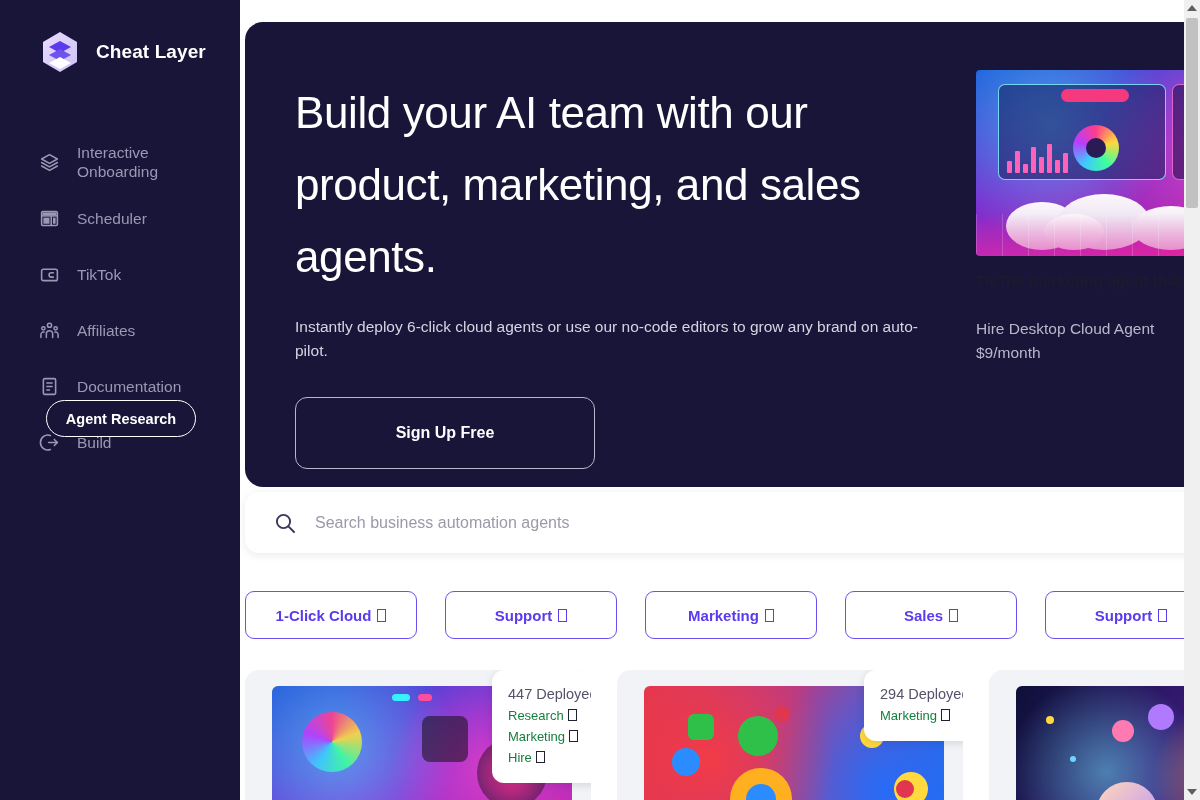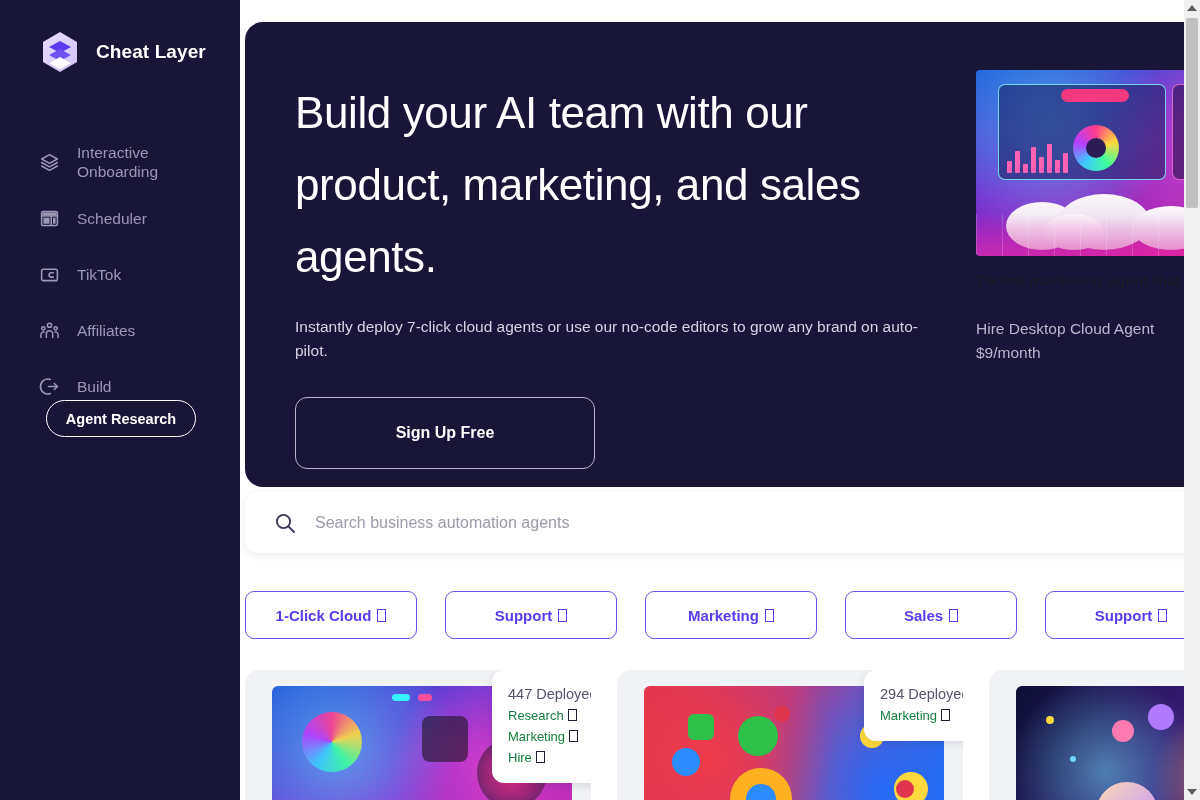--- a/index.html
+++ b/index.html
@@ -283,20 +283,31 @@
               <path d="M8.4 20 v-4.2 a3.6 3.6 0 0 1 7.2 0 V20"></path>
             <circle cx="5" cy="9.5" r="1.9"></circle>
               <path d="M2.2 20 v-3.4 a2.9 2.9 0 0 1 3.6-2.8"></path>
             <circle cx="19" cy="9.5" r="1.9"></circle>
               <path d="M21.8 20 v-3.4 a2.9 2.9 0 0 0 -3.6-2.8"></path>
           </svg>
         </span>
         <span class="nav-label">Affiliates</span>
       </div>
 
+      <div class="nav-item">
+        <span class="nav-icon">
+          <svg viewBox="0 0 24 24" fill="none" stroke="#9b98b4" stroke-width="1.8" stroke-linecap="round">
+            <rect x="5" y="3" width="14" height="18" rx="1.5"></rect>
+            <path d="M9 8 H15"></path>
+              <path d="M9 12 H15"></path>
+              <path d="M9 16 H12"></path>
+          </svg>
+        </span>
+        <span class="nav-label">Documentation</span>
+      </div>
 
       <div class="nav-item">
         <span class="nav-icon">
           <svg viewBox="0 0 24 24" fill="none" stroke="#9b98b4" stroke-width="1.8" stroke-linecap="round" stroke-linejoin="round">
             <path d="M13 4 A8.5 8.5 0 1 0 13 20"></path>
             <path d="M11 12 H21"></path>
               <path d="M17.5 8.5 L21 12 L17.5 15.5"></path>
           </svg>
         </span>
         <span class="nav-label">Build</span>
@@ -306,21 +317,21 @@
 
     <button class="agent-settings-btn">Agent Research</button>
   </aside>
 
   <section class="main">
 
     <div class="hero">
 
       <div class="hero-left">
         <h1 class="hero-title">Build your AI team with our product, marketing, and sales agents.</h1>
-        <p class="hero-sub">Instantly deploy 7-click cloud agents or use our no-code editors to grow any brand on auto-pilot.</p>
+        <p class="hero-sub">Instantly deploy 6-click cloud agents or use our no-code editors to grow any brand on auto-pilot.</p>
         <button class="hero-cta">Sign Up Free</button>
       </div>
 
       <div class="promo">
         <div class="promo-img">
           <div class="promo-screen">
             <div class="promo-pill"></div>
             <div class="promo-ring"></div>
             <div class="promo-bars">
               <i style="height:12px"></i>

